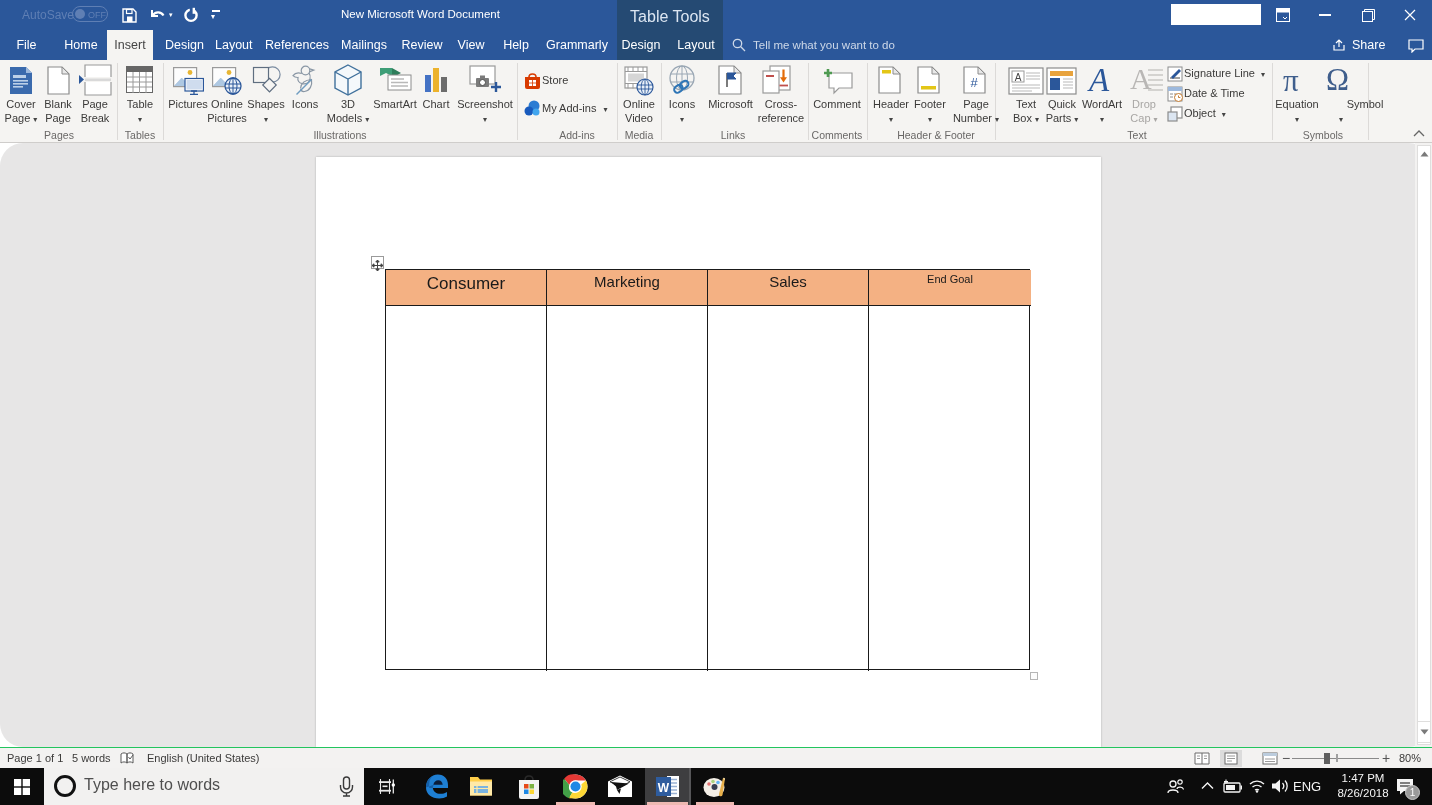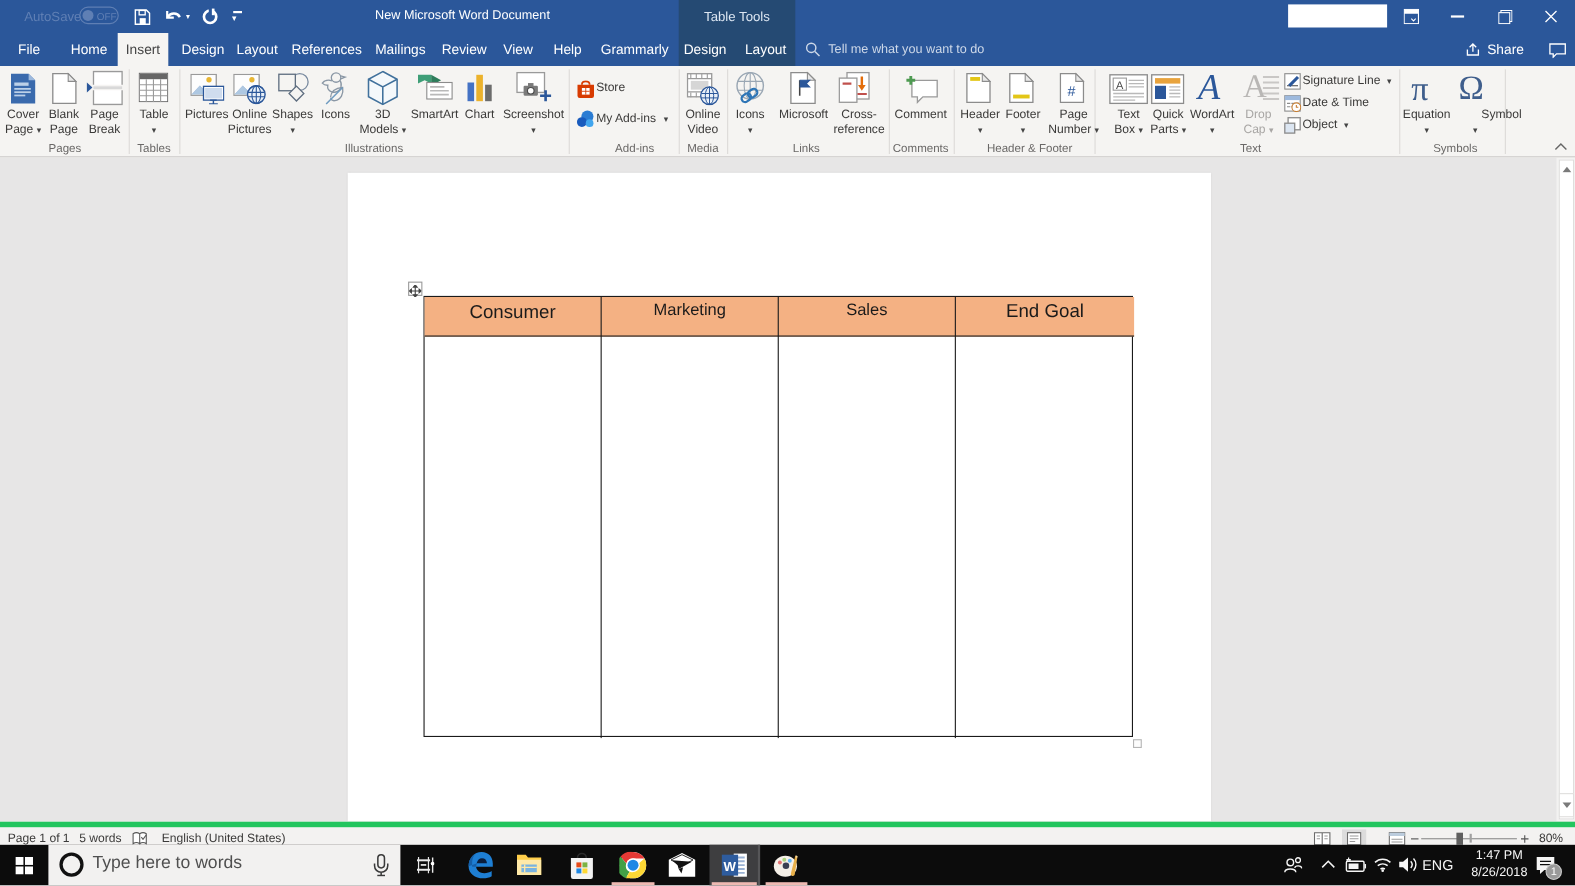--- a/index.html
+++ b/index.html
@@ -13,43 +13,43 @@
   #ctxtab { position:absolute; left:617px; top:0; width:106px; height:60px; background:#254a73; }
   .tab { position:absolute; top:0; height:30px; line-height:30px; color:#fff; font-size:12.5px; text-align:center; }
   #instab { position:absolute; background:#f5f4f2; color:#444; }
   
   #ribbon { position:absolute; left:0; top:60px; width:1432px; height:83px; background:#f5f4f2; border-bottom:1px solid #cfcdcb; }
   .sep { position:absolute; top:3px; width:1px; height:77px; background:#dcdad8; }
   .rlbl { position:absolute; font-size:11px; color:#3b3a39; text-align:center; white-space:nowrap; }
   .glbl { position:absolute; top:69px; font-size:10.5px; color:#6a6867; text-align:center; white-space:nowrap; }
   .arr { font-size:8px; color:#444; }
   
-  #docarea { position:absolute; left:0; top:143px; width:1432px; height:604px; background:#e7e6e6; }
+  #docarea { position:absolute; left:0; top:143px; width:1432px; height:604px; background:#e7e6e6;border-radius:23px; }
   #page { position:absolute; left:316px; top:14px; width:785px; height:590px; background:#fff; box-shadow:0 0 2px rgba(0,0,0,0.25); }
   
-  #statusbar { position:absolute; left:0; top:747px; width:1432px; height:21px; background:#f3f2f1; border-top:5px solid #22c55e; font-size:11px; color:#3b3a39; }
+  #statusbar { position:absolute; left:0; top:747px; width:1432px; height:21px; background:#f3f2f1; border-top:1px solid #22c55e; font-size:11px; color:#3b3a39; }
   
   #taskbar { position:absolute; left:0; top:768px; width:1432px; height:37px; background:#0c0c0c; }
   #search { position:absolute; left:44px; top:0; width:320px; height:37px; background:#f2f1f0; }
 </style>
 </head>
 <body>
 <div id="app">
   <div id="docarea">
     <div id="page"></div>
 
     <div class="abs" style="left:385px;top:126px;width:645px;height:401px;border:1px solid #1a1a1a;">
       <div class="abs" style="left:0;top:0;width:645px;height:36px;background:#f4b183;border-bottom:1px solid #1a1a1a;"></div>
       <div class="abs" style="left:160px;top:0;width:1px;height:401px;background:#1a1a1a;"></div>
       <div class="abs" style="left:321px;top:0;width:1px;height:401px;background:#1a1a1a;"></div>
       <div class="abs" style="left:482px;top:0;width:1px;height:401px;background:#1a1a1a;"></div>
       <div class="abs" style="left:0;top:4px;width:160px;text-align:center;font-size:17px;color:#1a1a1a;">Consumer</div>
       <div class="abs" style="left:161px;top:3px;width:160px;text-align:center;font-size:15px;color:#1a1a1a;">Marketing</div>
       <div class="abs" style="left:322px;top:3px;width:160px;text-align:center;font-size:15px;color:#1a1a1a;">Sales</div>
-      <div class="abs" style="left:483px;top:3px;width:162px;text-align:center;font-size:17px;color:#1a1a1a;">End Goal</div>
+      <div class="abs" style="left:483px;top:3px;width:162px;text-align:center;font-size:11px;color:#1a1a1a;">End Goal</div>
     </div>
 
     <div class="abs" style="left:371px;top:113px;width:13px;height:13px;background:#fff;border:1px solid #9a9a9a;">
       <svg width="11" height="11" viewBox="0 0 11 11">
           <path d="M5.5 0 v11 M0 5.5 h11 M5.5 0 l-1.7 2 h3.4 z M5.5 11 l-1.7 -2 h3.4 z M0 5.5 l2 -1.7 v3.4 z M11 5.5 l-2 -1.7 v3.4 z" stroke="#444" stroke-width="1" fill="#444"></path>
         </svg>
     </div>
 
     <div class="abs" style="left:1030px;top:529px;width:8px;height:8px;background:#fcfcfc;border:1px solid #b5b5b5;"></div>
 
@@ -133,21 +133,21 @@
     <svg class="abs" style="left:1331px;top:7px;" width="16" height="16" viewBox="0 0 16 16">
       <path d="M5 6 L8 3 L11 6 M8 3.2 V10" fill="none" stroke="#fff" stroke-width="1.2"></path>
       <path d="M3 8 v5 h10 v-5" fill="none" stroke="#fff" stroke-width="1.2"></path>
     </svg>
     <div class="abs" style="left:1352px;top:8px;color:#fff;font-size:12.5px;">Share</div>
     <svg class="abs" style="left:1408px;top:9px;" width="16" height="14" viewBox="0 0 16 14">
       <path d="M1 1 h14 v9 h-8 l-3 3 v-3 h-3 z" fill="none" stroke="#fff" stroke-width="1.2"></path>
     </svg>
   </div>
   <div id="ctxtab">
-    <div style="position:absolute;left:0;top:8px;width:106px;text-align:center;color:#dce6f2;font-size:12px;">Table Tools</div>
+    <div style="position:absolute;left:0;top:8px;width:106px;text-align:center;color:#dce6f2;font-size:16px;">Table Tools</div>
     <div class="tab" style="left:3px;top:30px;width:42px;">Design</div>
     <div class="tab" style="left:57px;top:30px;width:44px;">Layout</div>
   </div>
   <div id="ribbon">
     <div class="sep" style="left:117px;"></div>
     <div class="sep" style="left:163px;"></div>
     <div class="sep" style="left:517px;"></div>
     <div class="sep" style="left:617px;"></div>
     <div class="sep" style="left:661px;"></div>
     <div class="sep" style="left:808px;"></div>

